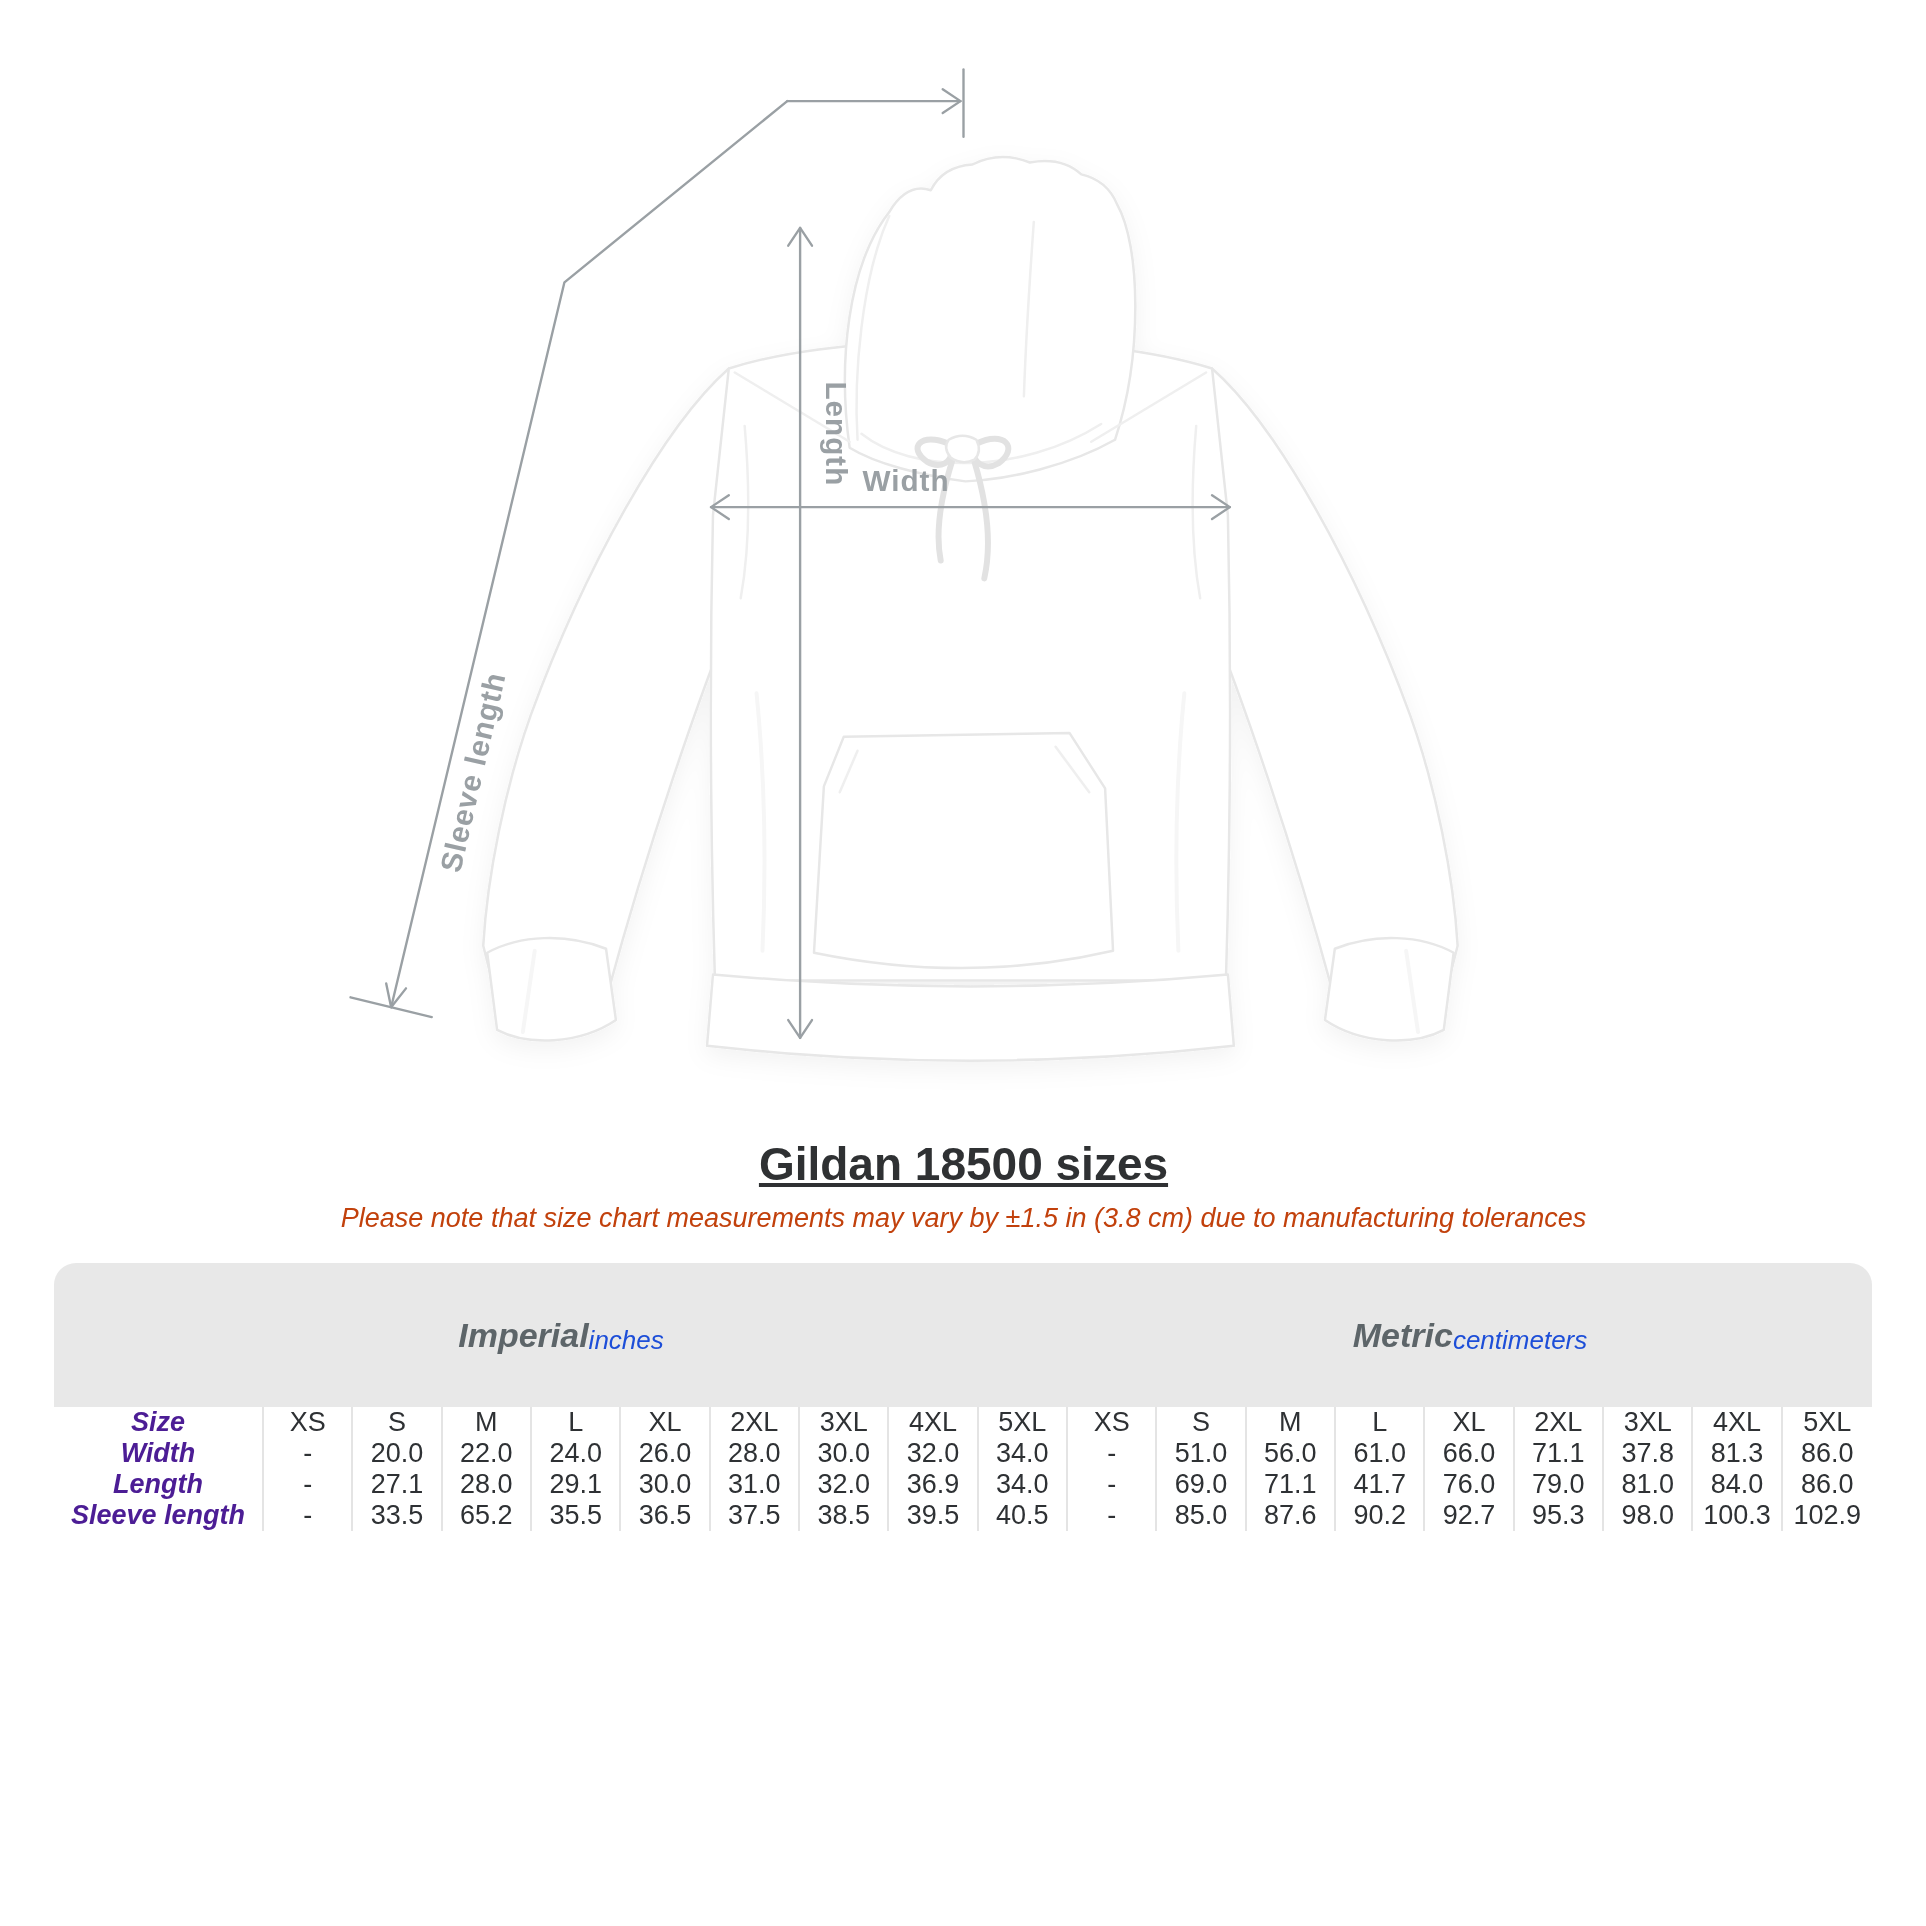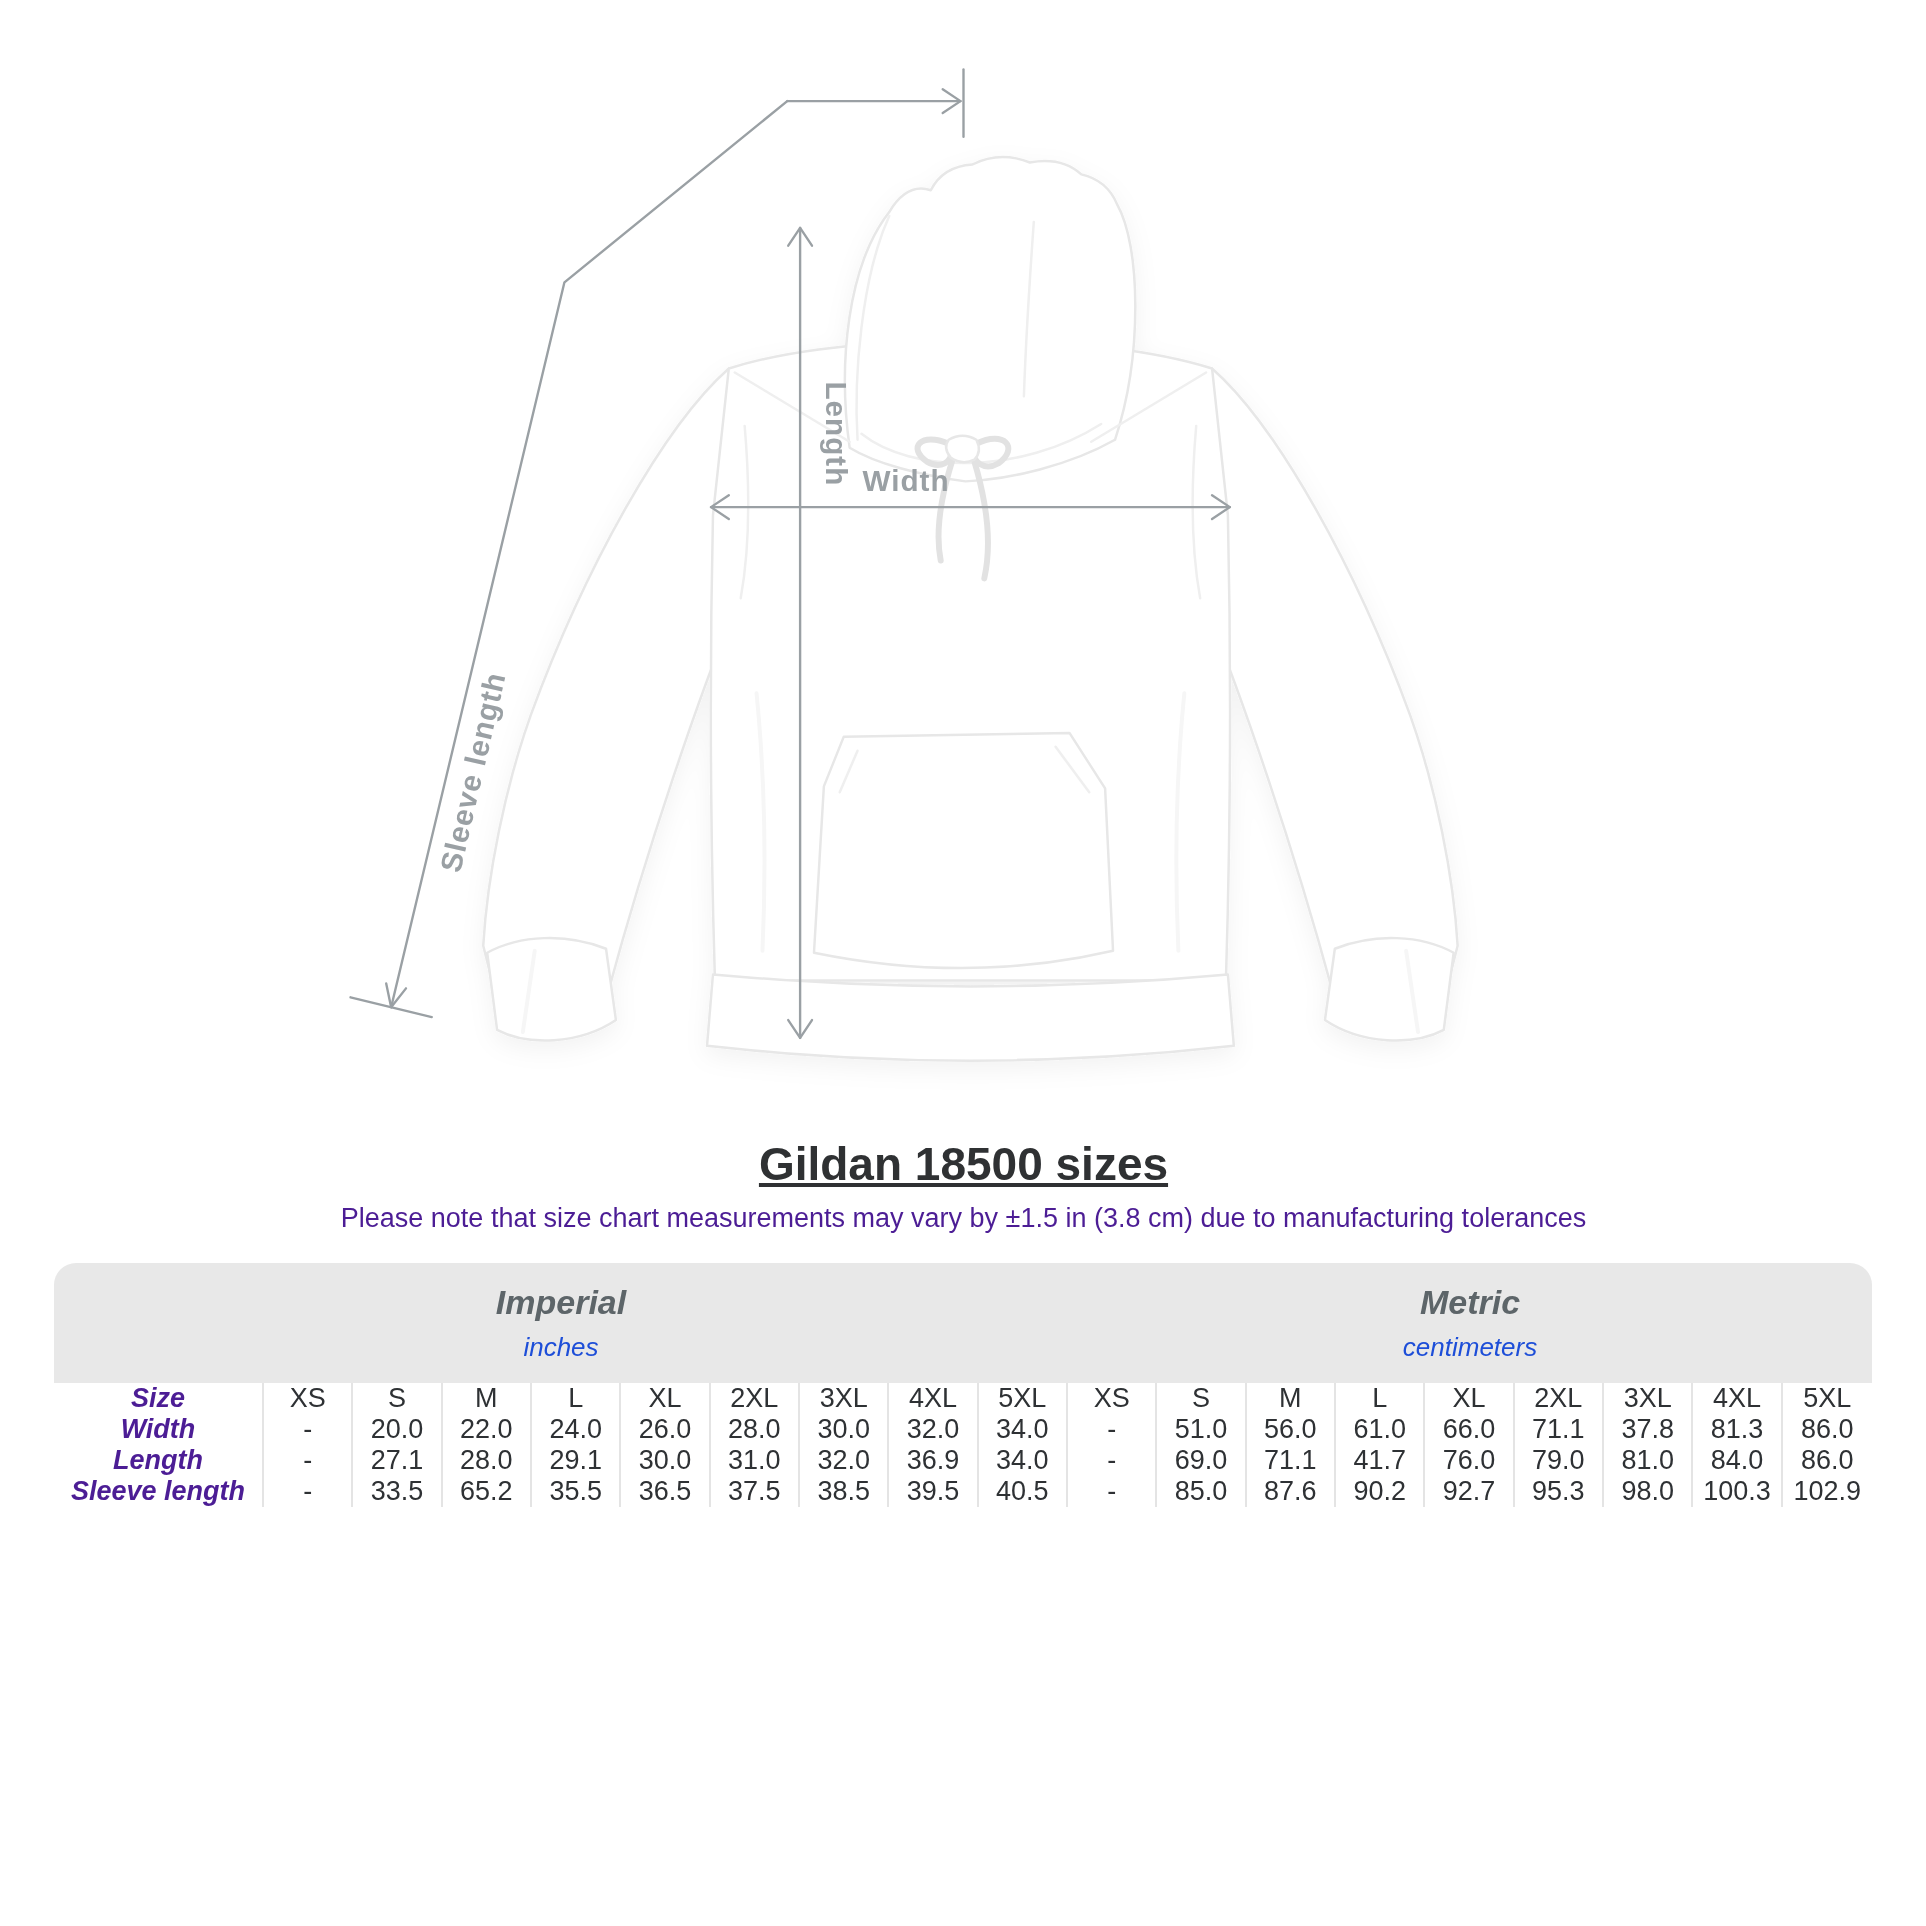--- a/index.html
+++ b/index.html
@@ -12,30 +12,30 @@
   .garment{fill:#ffffff;stroke:#e7e7e7;stroke-width:2.5;stroke-linejoin:round;}
   .seam{fill:none;stroke:#efefef;stroke-width:2.5;stroke-linecap:round;}
   .seam-light{fill:none;stroke:#f6f6f6;stroke-width:4;stroke-linecap:round;}
   .dimline{fill:none;stroke:#9aa0a4;stroke-width:2.4;stroke-linecap:round;stroke-linejoin:round;}
   .dimlabel{fill:#9aa0a4;font-weight:bold;font-size:30px;letter-spacing:1px;}
   .string{fill:none;stroke:#e2e2e2;stroke-width:6;stroke-linecap:round;}
 
   
   .title-wrap{text-align:center;}
   .chart-title{margin:0;font-size:46px;line-height:50px;font-weight:bold;color:#2f3133;text-decoration:underline;}
-  .chart-subtitle{margin:14px 0 0 0;font-size:27px;line-height:30px;color:#4c1d95;}
+  .chart-subtitle{margin:14px 0 0 0;font-size:27px;line-height:30px;font-style:italic;color:#c2410c;}
 
   
   .size-table{
     margin:30px 54px 0 54px;width:1818px;
     display:grid;grid-template-columns:210px repeat(18,1fr);
     border-radius:22px;overflow:hidden;background:#fff;
   }
-  .unit-head{grid-column:span 10;background:#e8e8e8;height:120px;
-    display:flex;flex-direction:column;align-items:center;justify-content:center;}
+  .unit-head{grid-column:span 10;background:#e8e8e8;height:144px;
+    display:flex;flex-direction:row;align-items:center;justify-content:center;}
   .unit-head.metric{grid-column:span 9;}
   .unit-name{font-size:34px;font-weight:bold;font-style:italic;color:#5d6569;}
   .unit-sub{font-size:26px;font-style:italic;color:#1d4ed8;margin-top:10px;}
   .cell{display:flex;align-items:center;justify-content:center;
     font-size:27px;color:#2e3134;background:#fff;border-right:2px solid #e4e4e4;}
   .cell.last{border-right:none;}
   .cell.rowlabel{font-weight:bold;color:#4c1d95;font-style:italic;}
 </style>
 </head>
 <body>

